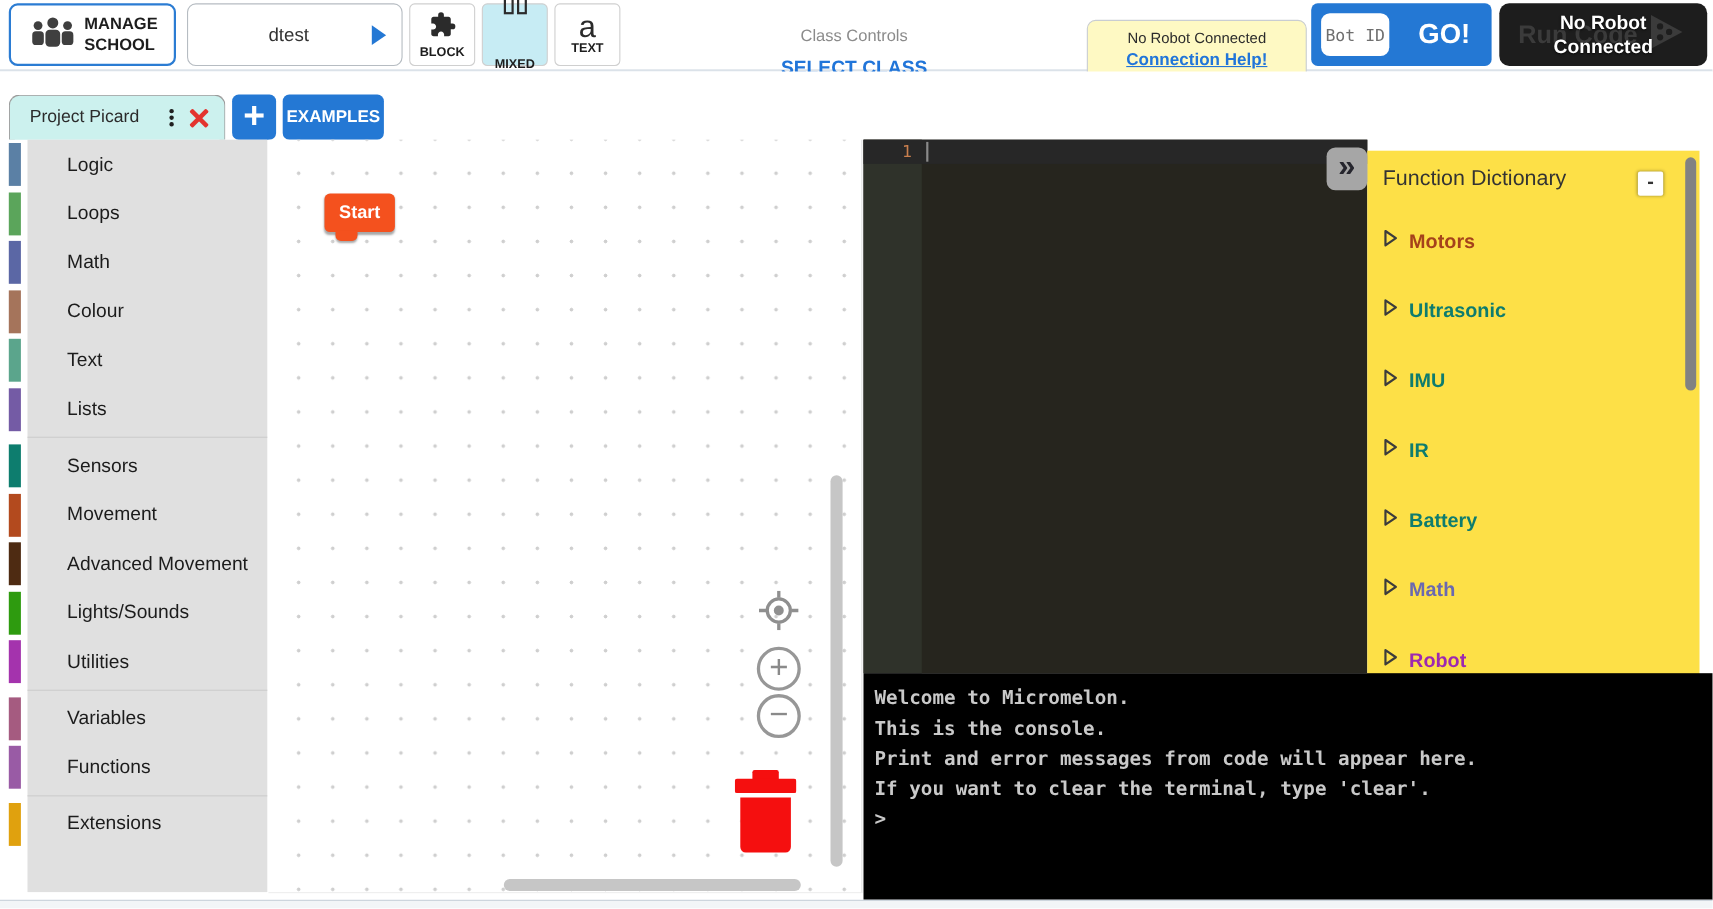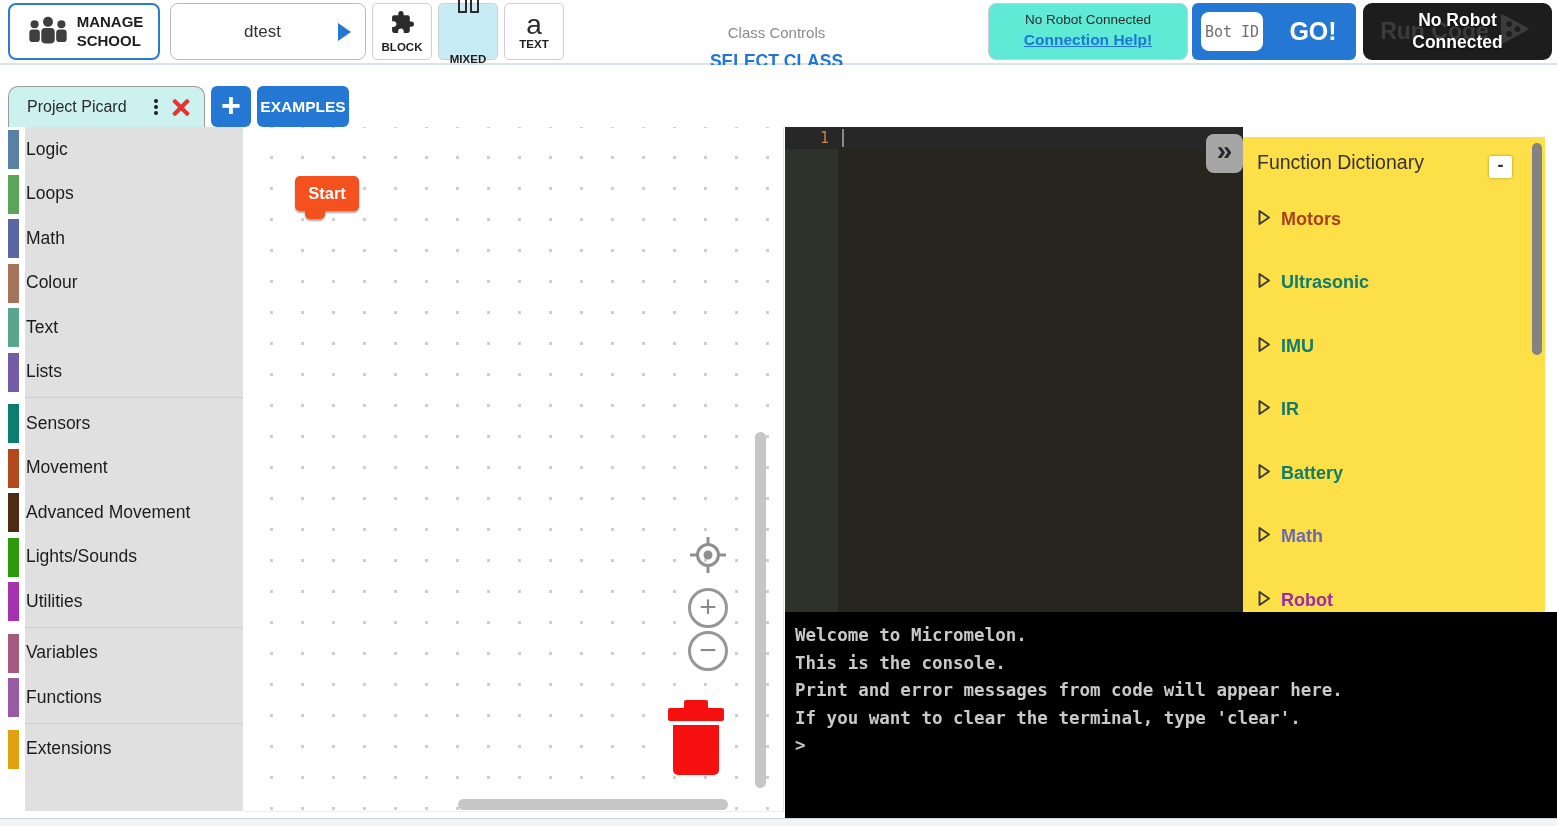--- a/index.html
+++ b/index.html
@@ -21,21 +21,21 @@
   .mode-btn .mb-label { font-size:11.5px; font-weight:700; color:#1d1d1d; }
   .mode-block { left:372px; }
   .mode-mixed { left:438px; background:#c7ecf4;gap:40px; }
   .mode-text  { left:504px; }
   .mixed-ico { display:flex; gap:3px; height:18px; align-items:center; }
   .mixed-ico i { display:block; width:9px; height:15px; border:2.5px solid #2b2b2b; }
   .text-a { font-size:28px; line-height:22px; color:#2b2b2b; }
   .class-controls { position:absolute; left:620px; top:24px; width:313px; text-align:center; }
   .cc-title { font-size:15px; color:#8b8b8b; }
   .cc-select { margin-top:10px; font-size:17.5px; font-weight:700; color:#2175d9; cursor:pointer; display:inline-block; }
-  .conn-box { position:absolute; left:988px; top:3px; width:200px; height:57px; border:1px solid #c9cdd2; border-radius:8px; background:#5eead4; text-align:center; padding-top:8px; }
+  .conn-box { position:absolute; left:988px; top:18px; width:200px; height:57px; border:1px solid #c9cdd2; border-radius:8px; background:#fef9c3; text-align:center; padding-top:8px; }
   .conn-status { font-size:13.5px; color:#2b2b2b; }
   .conn-help { margin-top:4px; display:inline-block; font-size:15.5px; font-weight:700; color:#2175d9; text-decoration:underline; cursor:pointer; }
   .go-group { position:absolute; left:1192px; top:3px; width:164px; height:57px; background:#2478d4; border-radius:6px; cursor:pointer; }
   .botid-input { position:absolute; left:9px; top:9px; width:62px; height:39px; border:none; border-radius:8px; background:#fff; font-family:"DejaVu Sans Mono", monospace; font-size:15px; color:#4a4a4a; text-align:center; outline:none; }
   .botid-input::placeholder { color:#6f6f6f; }
   .go-label { position:absolute; left:78px; right:0; top:0; bottom:0; display:flex; align-items:center; justify-content:center; color:#fff; font-weight:800; font-size:25px; }
   .run-btn { position:absolute; left:1363px; top:3px; width:189px; height:57px; background:#1d1d1d; border-radius:9px; cursor:pointer; overflow:hidden; }
   .run-ghost { position:absolute; inset:0; display:flex; align-items:center; justify-content:center; gap:2px; color:#3b3b3b; font-weight:800; font-size:23px;text-align:center; }
   .run-overlay { position:absolute; inset:0; display:flex; flex-direction:column; align-items:center; justify-content:center; color:#fff; font-weight:800; font-size:17.5px; line-height:1.25; text-shadow:0 1px 2px rgba(0,0,0,.8); }
   
@@ -48,21 +48,21 @@
   .close-x::before, .close-x::after { content:""; position:absolute; left:8px; top:-1px; width:4px; height:21px; background:#e3342f; border-radius:1px; }
   .close-x::before { transform:rotate(45deg); }
   .close-x::after { transform:rotate(-45deg); }
   .add-btn { position:absolute; left:211px; top:21px; width:40px; height:41px; background:#2478d4; border-radius:6px; color:#fff; font-size:34px; font-weight:700; display:flex; align-items:center; justify-content:center; line-height:0; padding-bottom:4px; cursor:pointer; }
   .examples-btn { position:absolute; left:257px; top:21px; width:92px; height:41px; background:#2478d4; border-radius:6px; color:#fff; font-size:15.5px; font-weight:700; display:flex; align-items:center; justify-content:center; cursor:pointer; }
   
   .toolbox { position:absolute; left:0; top:127px; width:243px; height:685px; }
   .tb-panel { position:absolute; left:25px; top:0; width:218px; height:684px; background:#e0e0e0; }
   .tb-row { position:relative; height:44.5px; display:flex; align-items:center; cursor:pointer; z-index:1; }
   .tb-chip { position:absolute; left:8px; top:3px; width:11px; height:39px; }
-  .tb-label { margin-left:26px; font-size:17.5px; color:#1c1c1c; }
+  .tb-label { margin-left:61px; font-size:17.5px; color:#1c1c1c; }
   .tb-divider { position:relative; height:7px; z-index:1; }
   .tb-divider::after { content:""; position:absolute; left:25px; right:0; top:3px; border-top:1px solid #cccccc; }
   
   .canvas { position:absolute; left:244px; top:127px; width:540px; height:685px; background:#fff;
     background-image: radial-gradient(#cfcfcf 1.6px, transparent 1.9px);
     background-size: 31px 31px; background-position: 12px 15px;
     border-right:1px solid #e2e2e2; border-bottom:1px solid #eee;padding-left:24px; }
   .start-block { position:absolute; left:51px; top:49px; width:64px; height:35px; background:#f4511e; border-radius:5px; box-shadow:0 2px 2px rgba(0,0,0,.35); display:flex; align-items:center; justify-content:center; color:#fff; font-size:16.5px; font-weight:700; cursor:pointer; }
   .start-block::after { content:""; position:absolute; left:10px; bottom:-8px; width:20px; height:9px; background:#f4511e; border-radius:0 0 5px 5px; box-shadow:0 2px 2px rgba(0,0,0,.35); }
   .cv-ctrl { position:absolute; cursor:pointer; }

